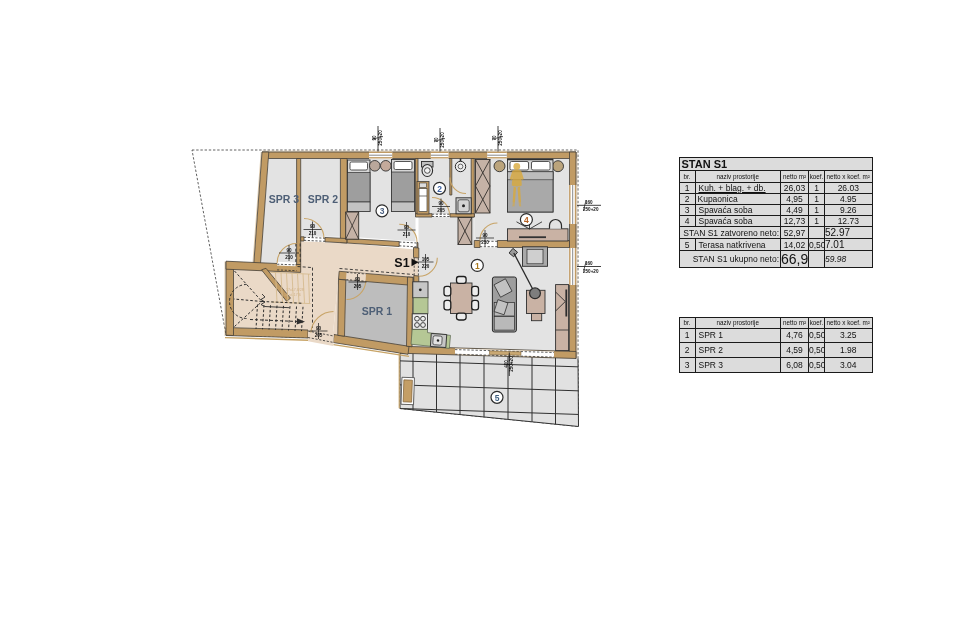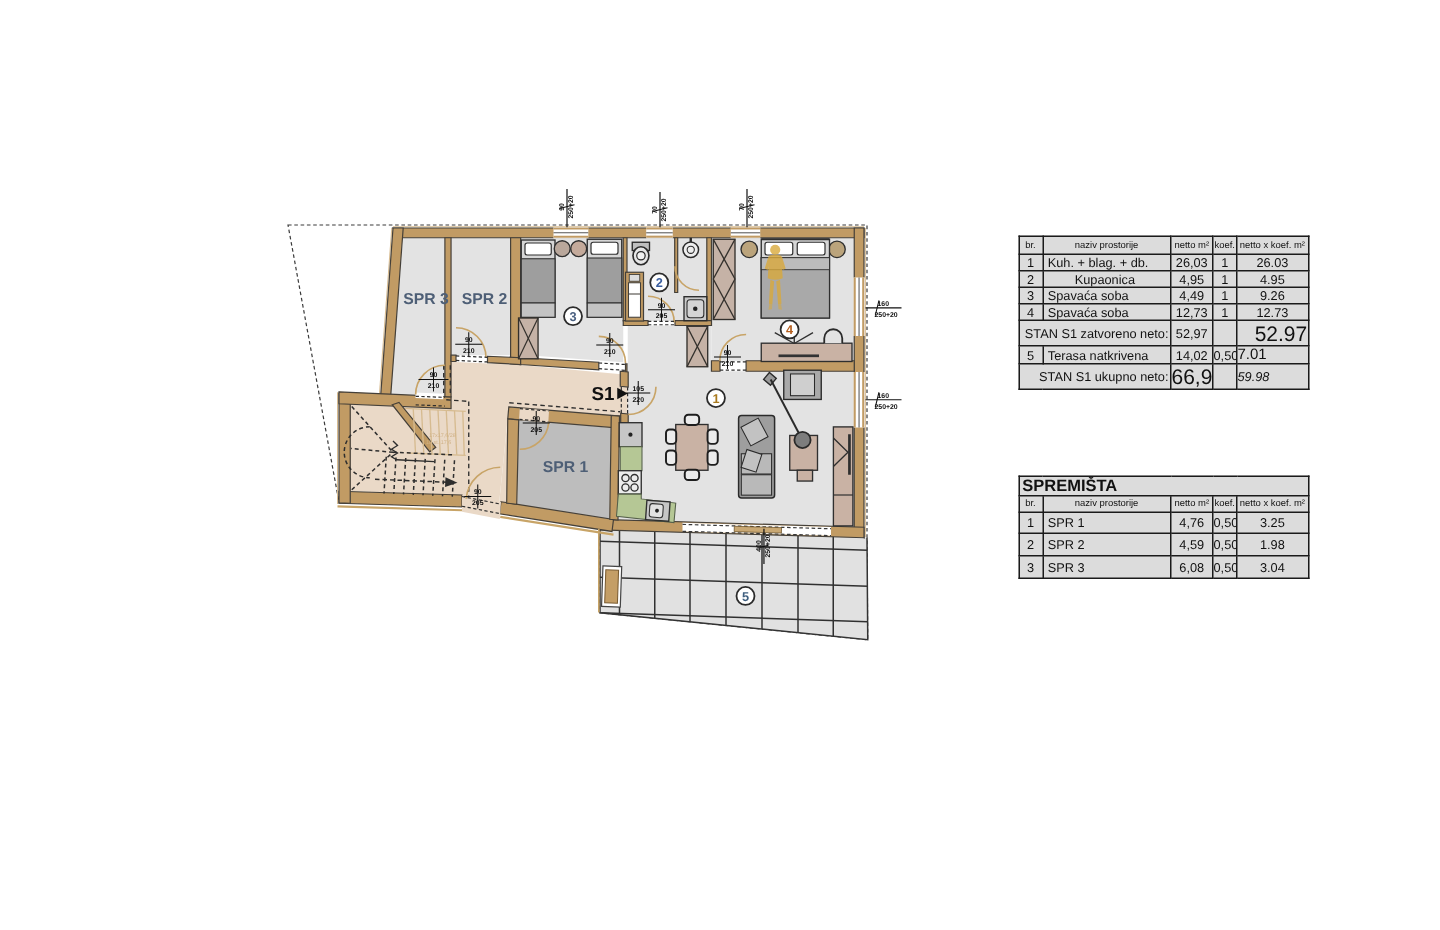--- a/index.html
+++ b/index.html
@@ -571,37 +571,40 @@
 
 <table class="tbl" style="left:678.5px;top:157px;width:193px;">
 <colgroup>
       <col style="width:16px">
       <col style="width:85.5px">
       <col style="width:28px">
       <col style="width:16px">
       <col style="width:47.5px">
     </colgroup>
 <tbody>
+      <tr>
+        <td colspan="5" style="height:12px;font-size:11px;font-weight:bold;padding-left:2px;">STAN S1</td>
+      </tr>
 <tr>
 <td style="height:10.5px;font-size:6.3px;text-align:center;">br.</td>
 <td style="font-size:6.3px;text-align:center;">naziv prostorije</td>
 <td style="font-size:6.3px;text-align:center;">netto m²</td>
 <td style="font-size:6.3px;text-align:center;">koef.</td>
 <td style="font-size:6.3px;text-align:center;">netto x koef. m²</td>
 </tr>
 <tr>
         <td style="height:10.2px;font-size:8.5px;text-align:center;">1</td>
-        <td style="font-size:8.5px;padding-left:3px;">Kuh. + blag. + db.</td>
+        <td style="font-size:8.5px;padding-left:3px;text-decoration:underline;">Kuh. + blag. + db.</td>
         <td style="font-size:8.5px;text-align:center;">26,03</td>
         <td style="font-size:8.5px;text-align:center;">1</td>
         <td style="font-size:8.5px;text-align:center;">26.03</td>
       </tr>
 <tr>
         <td style="height:10.2px;font-size:8.5px;text-align:center;">2</td>
-        <td style="font-size:8.5px;padding-left:21px;">Kupaonica</td>
+        <td style="font-size:8.5px;padding-left:2px;">Kupaonica</td>
         <td style="font-size:8.5px;text-align:center;margin-left:13px;">4,95</td>
         <td style="font-size:8.5px;text-align:center;">1</td>
         <td style="font-size:8.5px;text-align:center;">4.95</td>
       </tr>
 <tr>
         <td style="height:10.2px;font-size:8.5px;text-align:center;">3</td>
         <td style="font-size:8.5px;padding-left:3px;">Spavaća soba</td>
         <td style="font-size:8.5px;text-align:center;">4,49</td>
         <td style="font-size:8.5px;text-align:center;">1</td>
         <td style="font-size:8.5px;text-align:center;">9.26</td>
@@ -610,21 +613,21 @@
         <td style="height:10.2px;font-size:8.5px;text-align:center;">4</td>
         <td style="font-size:8.5px;padding-left:3px;">Spavaća soba</td>
         <td style="font-size:8.5px;text-align:center;">12,73</td>
         <td style="font-size:8.5px;text-align:center;">1</td>
         <td style="font-size:8.5px;text-align:center;">12.73</td>
       </tr>
 <tr>
         <td colspan="2" style="height:10.2px;font-size:8.5px;text-align:right;padding-right:1px;">STAN S1 zatvoreno neto:</td>
         <td style="font-size:8.5px;text-align:center;">52,97</td>
         <td></td>
-        <td style="font-size:14px;text-align:right;">52.97</td>
+        <td style="font-size:10px;text-align:left;">52.97</td>
       </tr>
 <tr>
         <td style="height:10.2px;font-size:8.5px;text-align:center;">5</td>
         <td style="font-size:8.5px;padding-left:3px;">Terasa natkrivena</td>
         <td style="font-size:8.5px;text-align:center;">14,02</td>
         <td style="font-size:8.5px;text-align:center;">0,50</td>
         <td style="font-size:10px;text-align:left;">7.01</td>
       </tr>
 <tr>
         <td colspan="2" style="height:10.2px;font-size:8.5px;text-align:right;padding-right:1px;">STAN S1 ukupno neto:</td>
@@ -637,23 +640,20 @@
 
 <table class="tbl" style="left:678.5px;top:316.5px;width:193px;">
 <colgroup>
       <col style="width:16px">
       <col style="width:85.5px">
       <col style="width:28px">
       <col style="width:16px">
       <col style="width:47.5px">
     </colgroup>
 <tbody>
-      <tr>
-        <td colspan="5" style="height:12px;font-size:11px;font-weight:bold;padding-left:2px;">SPREMIŠTA</td>
-      </tr>
 <tr>
 <td style="height:10px;font-size:6.3px;text-align:center;">br.</td>
 <td style="font-size:6.3px;text-align:center;">naziv prostorije</td>
 <td style="font-size:6.3px;text-align:center;">netto m²</td>
 <td style="font-size:6.3px;text-align:center;">koef.</td>
 <td style="font-size:6.3px;text-align:center;">netto x koef. m²</td>
 </tr>
 <tr>
         <td style="height:13.9px;font-size:8.5px;text-align:center;">1</td>
         <td style="font-size:8.5px;padding-left:3px;">SPR 1</td>

